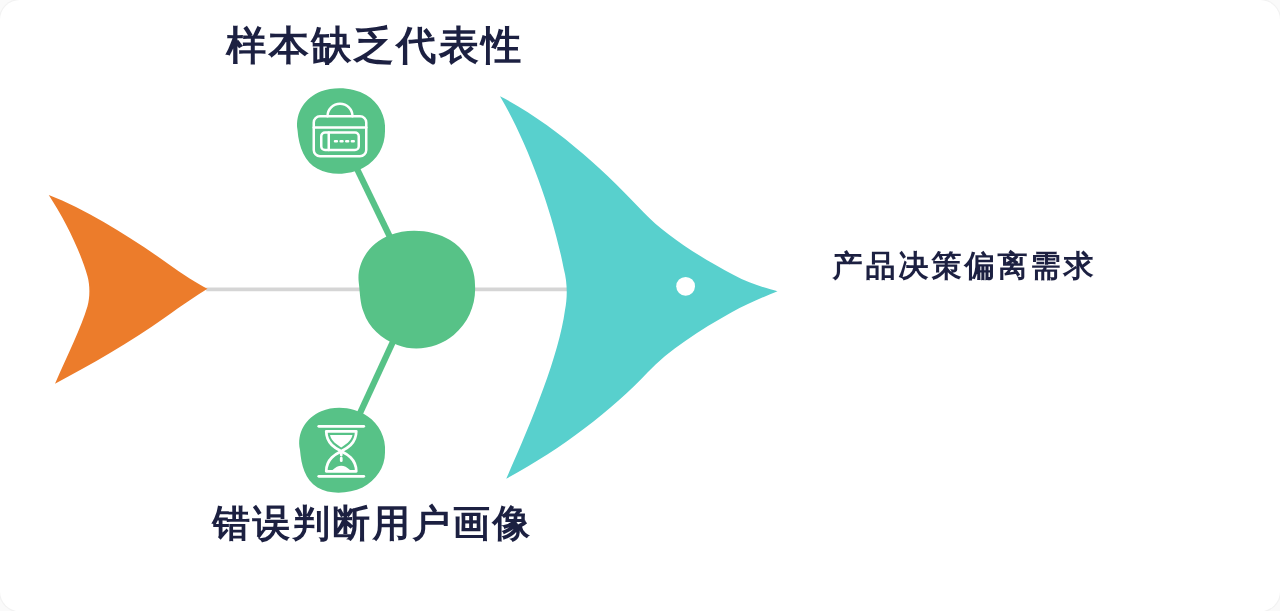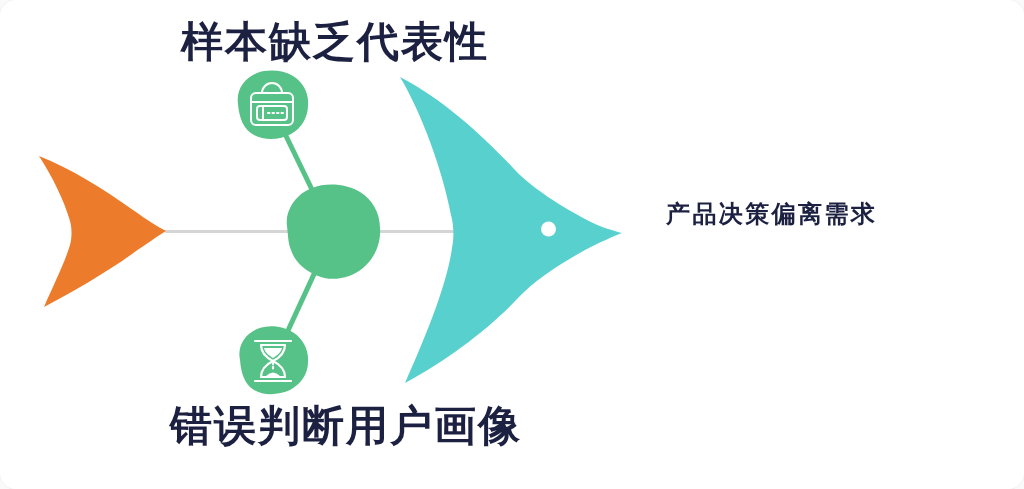--- a/index.html
+++ b/index.html
@@ -27,27 +27,27 @@
   .label {
     position: absolute;
     color: #1C2041;
     font-weight: 700;
     white-space: nowrap;
     line-height: 1.1;
   }
   .label-top {
     left: 181px;
     top: 19px;
-    font-size: 42px;
+    font-size: 32px;
     letter-spacing: 2px;
   }
   .label-bottom {
     left: 170px;
     top: 403px;
-    font-size: 42px;
+    font-size: 30px;
     letter-spacing: 2px;
   }
   .label-effect {
     left: 666px;
     top: 201px;
     font-size: 24px;
     letter-spacing: 2.4px;
   }
 </style>
 </head>

